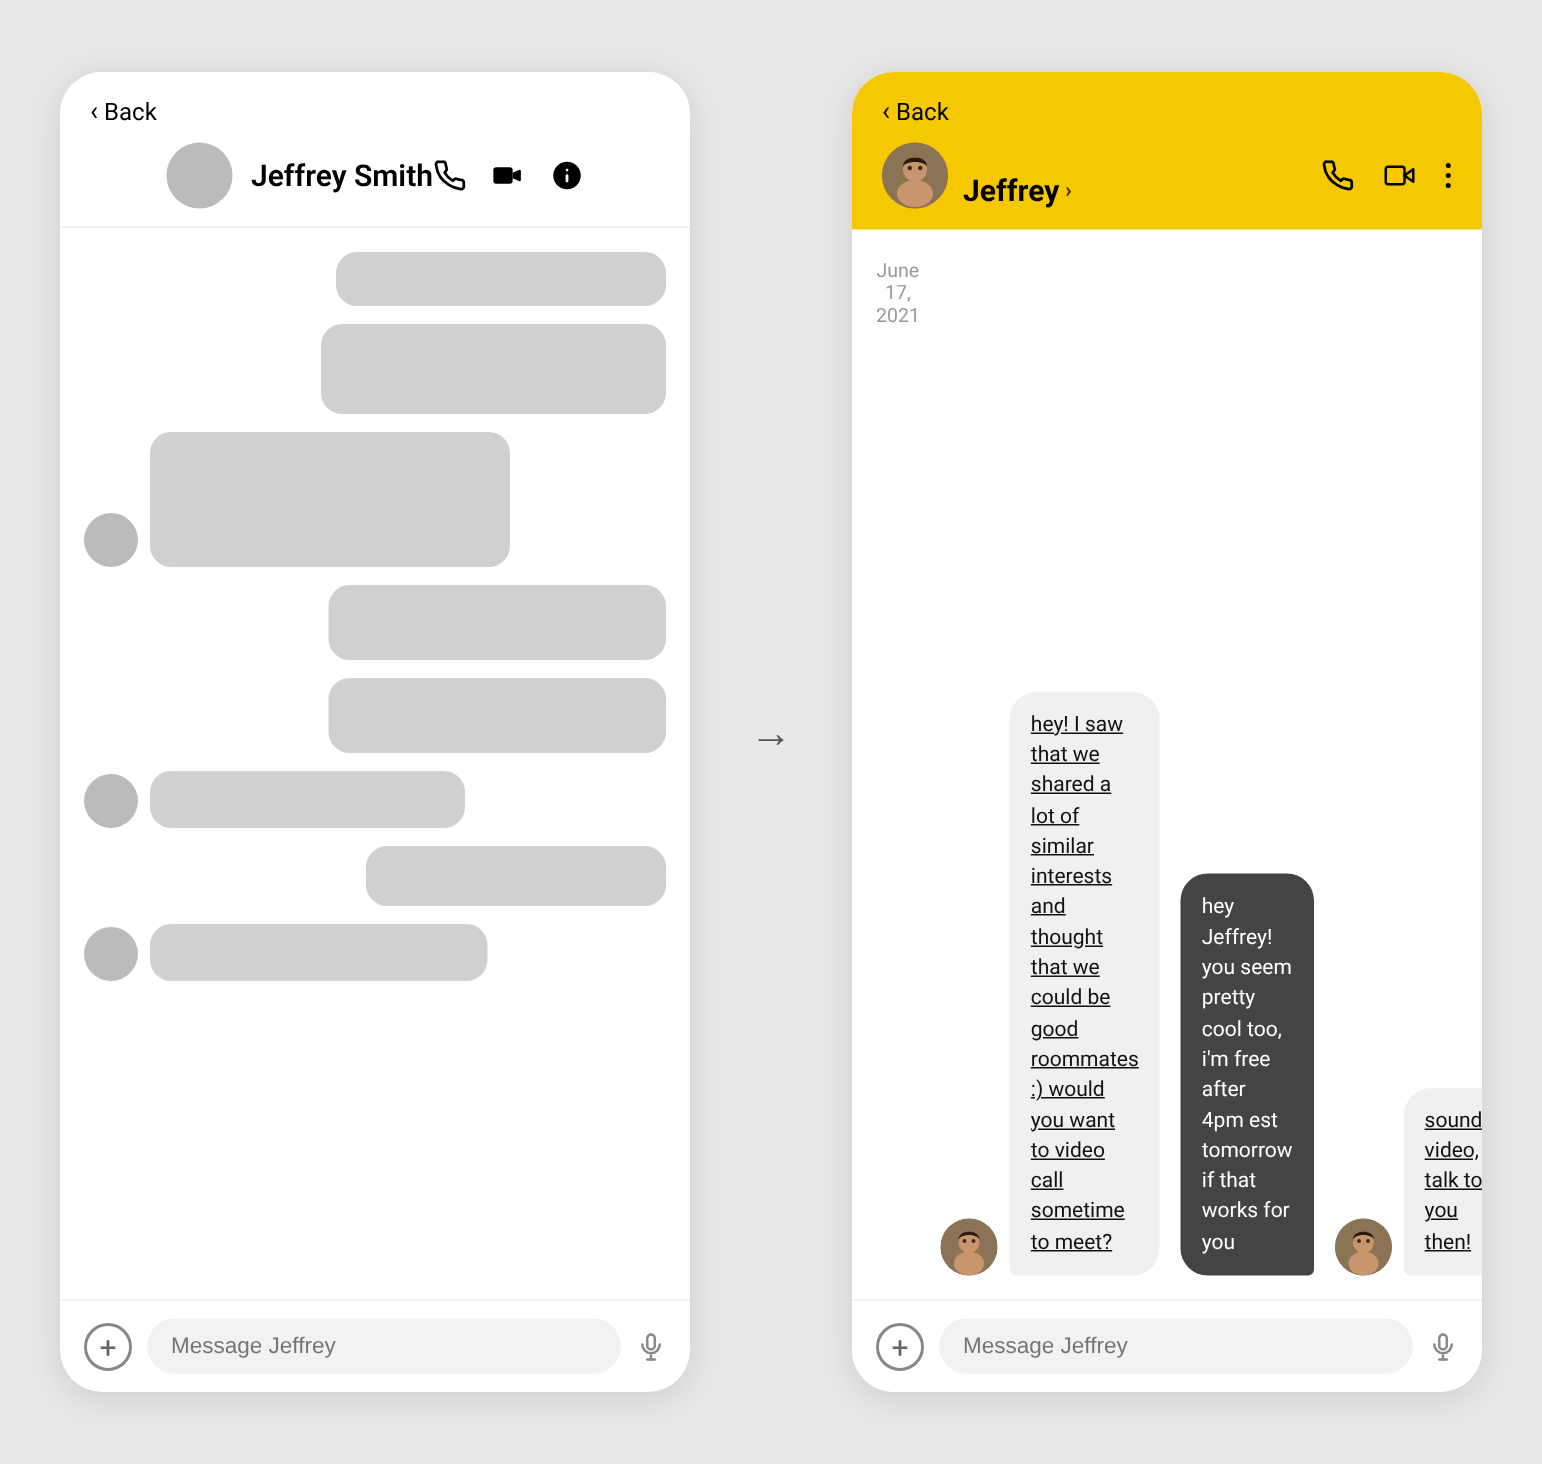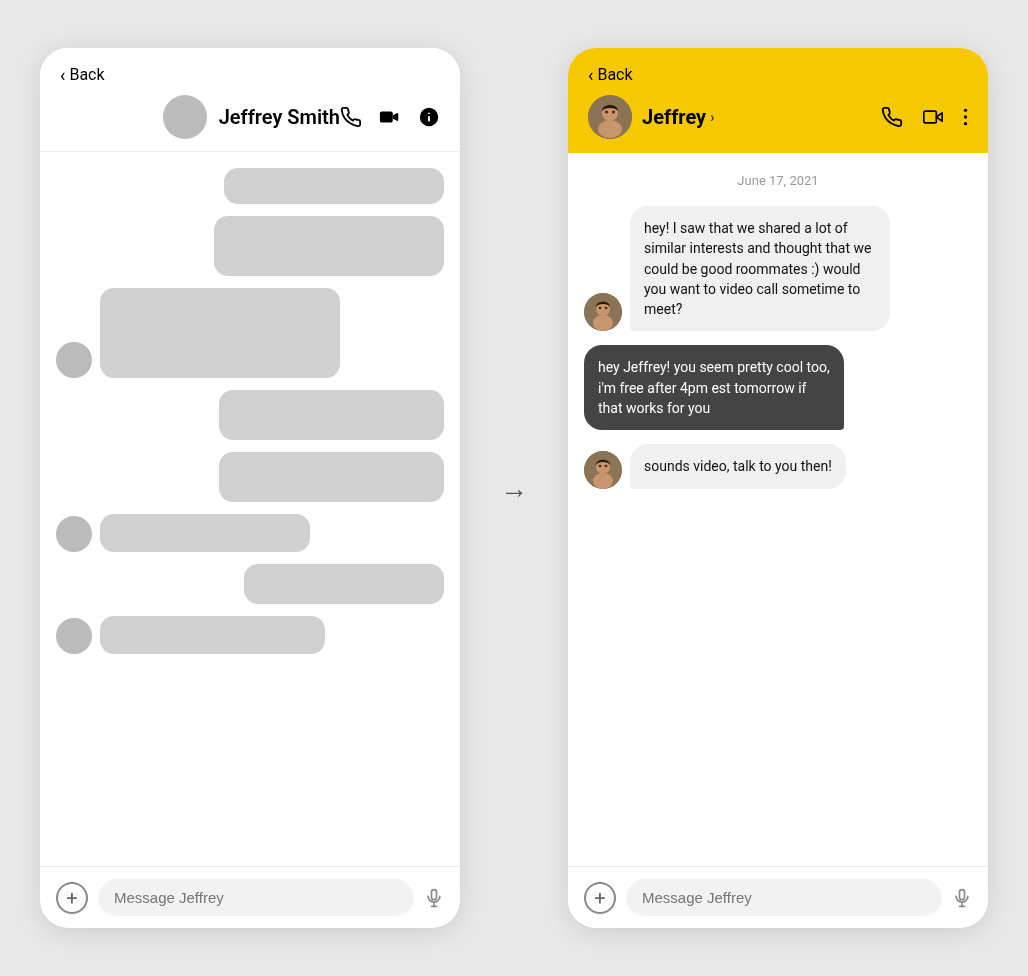--- a/index.html
+++ b/index.html
@@ -45,21 +45,21 @@
       color: #000;
       margin-bottom: 10px;
       cursor: pointer;
     }
     .back-chevron {
       font-size: 18px;
     }
     .contact-row {
       display: flex;
       align-items: center;
-      justify-content: flex-end;
+      justify-content: center;
     }
     .contact-left {
       display: flex;
       align-items: center;
       gap: 12px;
     }
     .avatar-gray {
       width: 44px;
       height: 44px;
       border-radius: 50%;
@@ -183,21 +183,21 @@
       margin-bottom: 10px;
       cursor: pointer;
     }
     .right-contact-row {
       display: flex;
       align-items: center;
       justify-content: space-between;
     }
     .right-contact-left {
       display: flex;
-      align-items: center;
+      align-items: flex-end;
       gap: 10px;
     }
     .avatar-photo {
       width: 44px;
       height: 44px;
       border-radius: 50%;
       overflow: hidden;
       flex-shrink: 0;
       background: #8B7355;
       display: flex;
@@ -232,21 +232,21 @@
       display: flex;
       align-items: center;
       gap: 18px;
     }
     
     .right-chat {
       flex: 1;
       padding: 16px;
       overflow-y: auto;
       display: flex;
-      flex-direction: column;
+      flex-direction: row;
       gap: 14px;
       background: #fff;
     }
     .date-label {
       text-align: center;
       font-size: 13px;
       color: #999;
       margin: 4px 0;
     }
     .right-chat-row {
@@ -259,20 +259,21 @@
       justify-content: flex-end;
     }
     .bubble-white {
       background: #f0f0f0;
       border-radius: 18px 18px 18px 4px;
       padding: 12px 14px;
       font-size: 14px;
       line-height: 1.45;
       color: #111;
       max-width: 260px;
+      text-decoration: underline;
     }
     .bubble-dark {
       background: #444;
       border-radius: 18px 18px 4px 18px;
       padding: 12px 14px;
       font-size: 14px;
       line-height: 1.45;
       color: #fff;
       max-width: 260px;
     }

